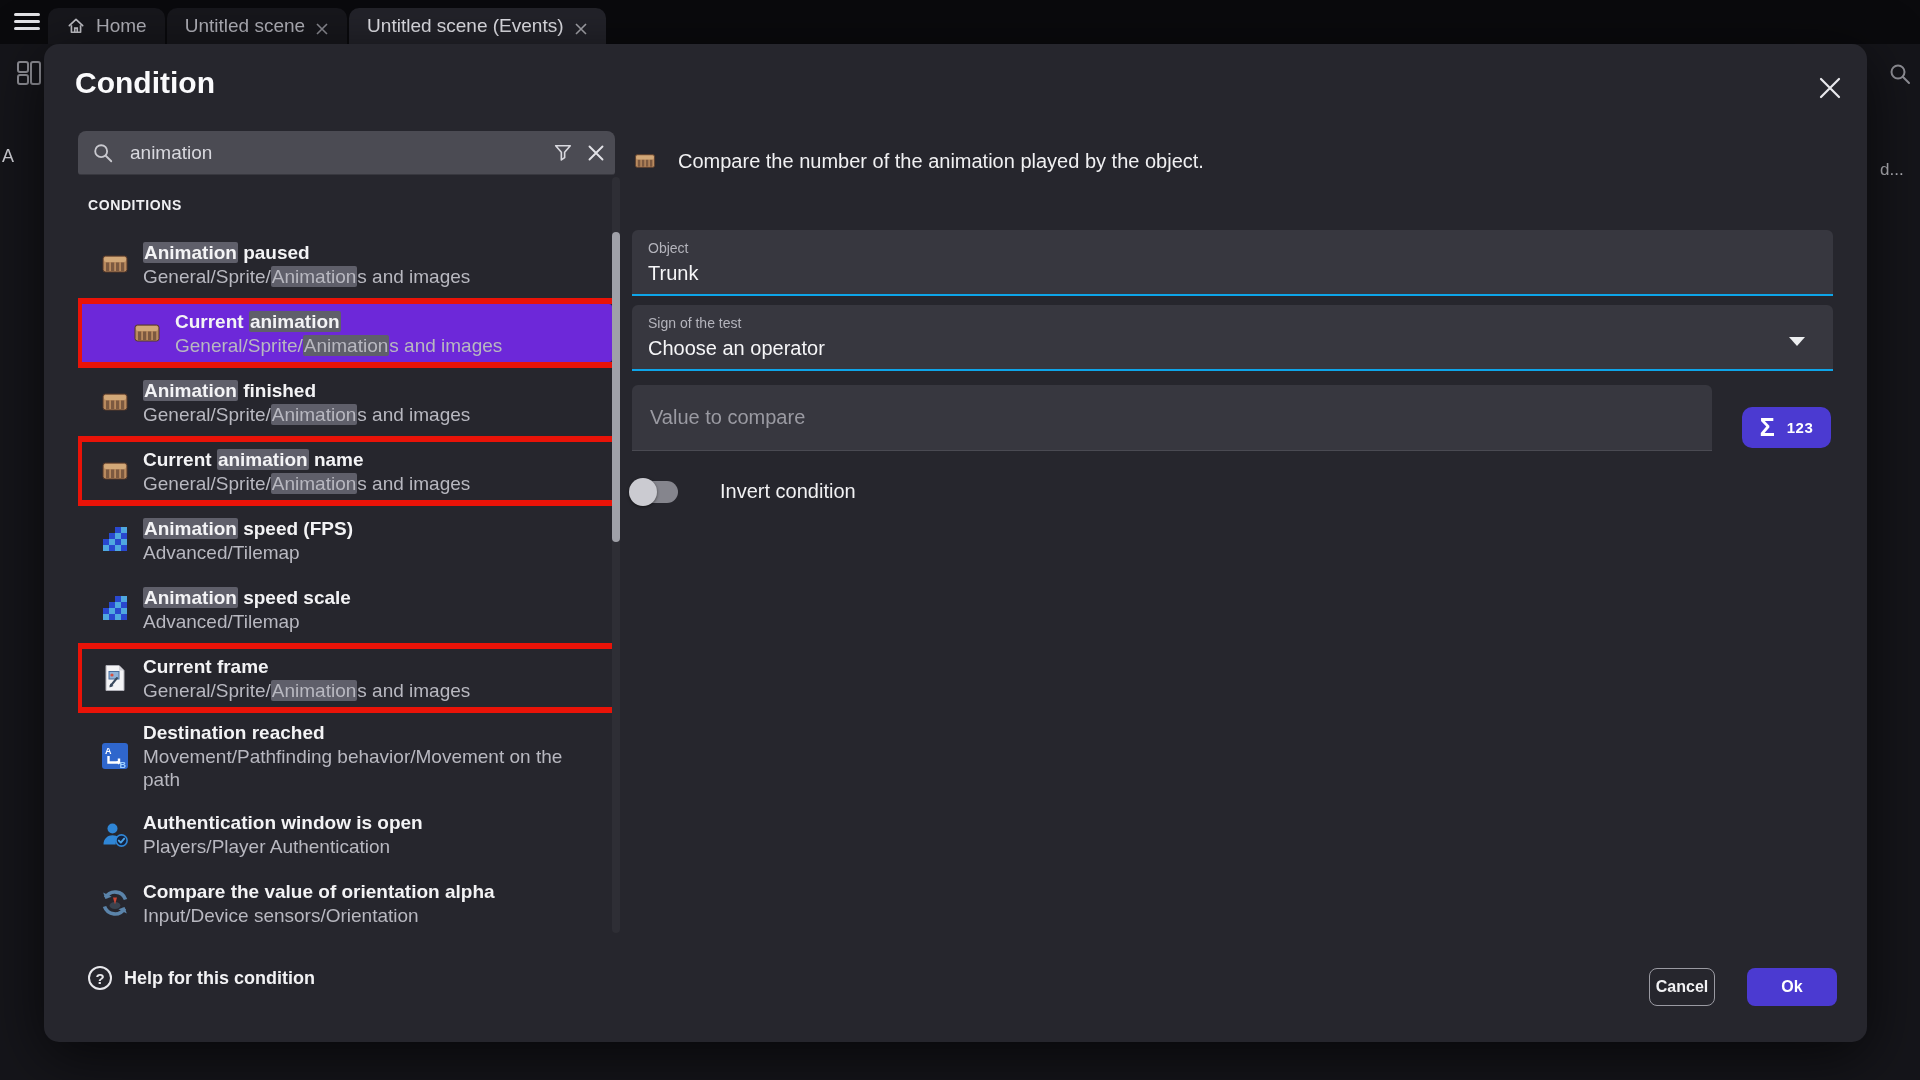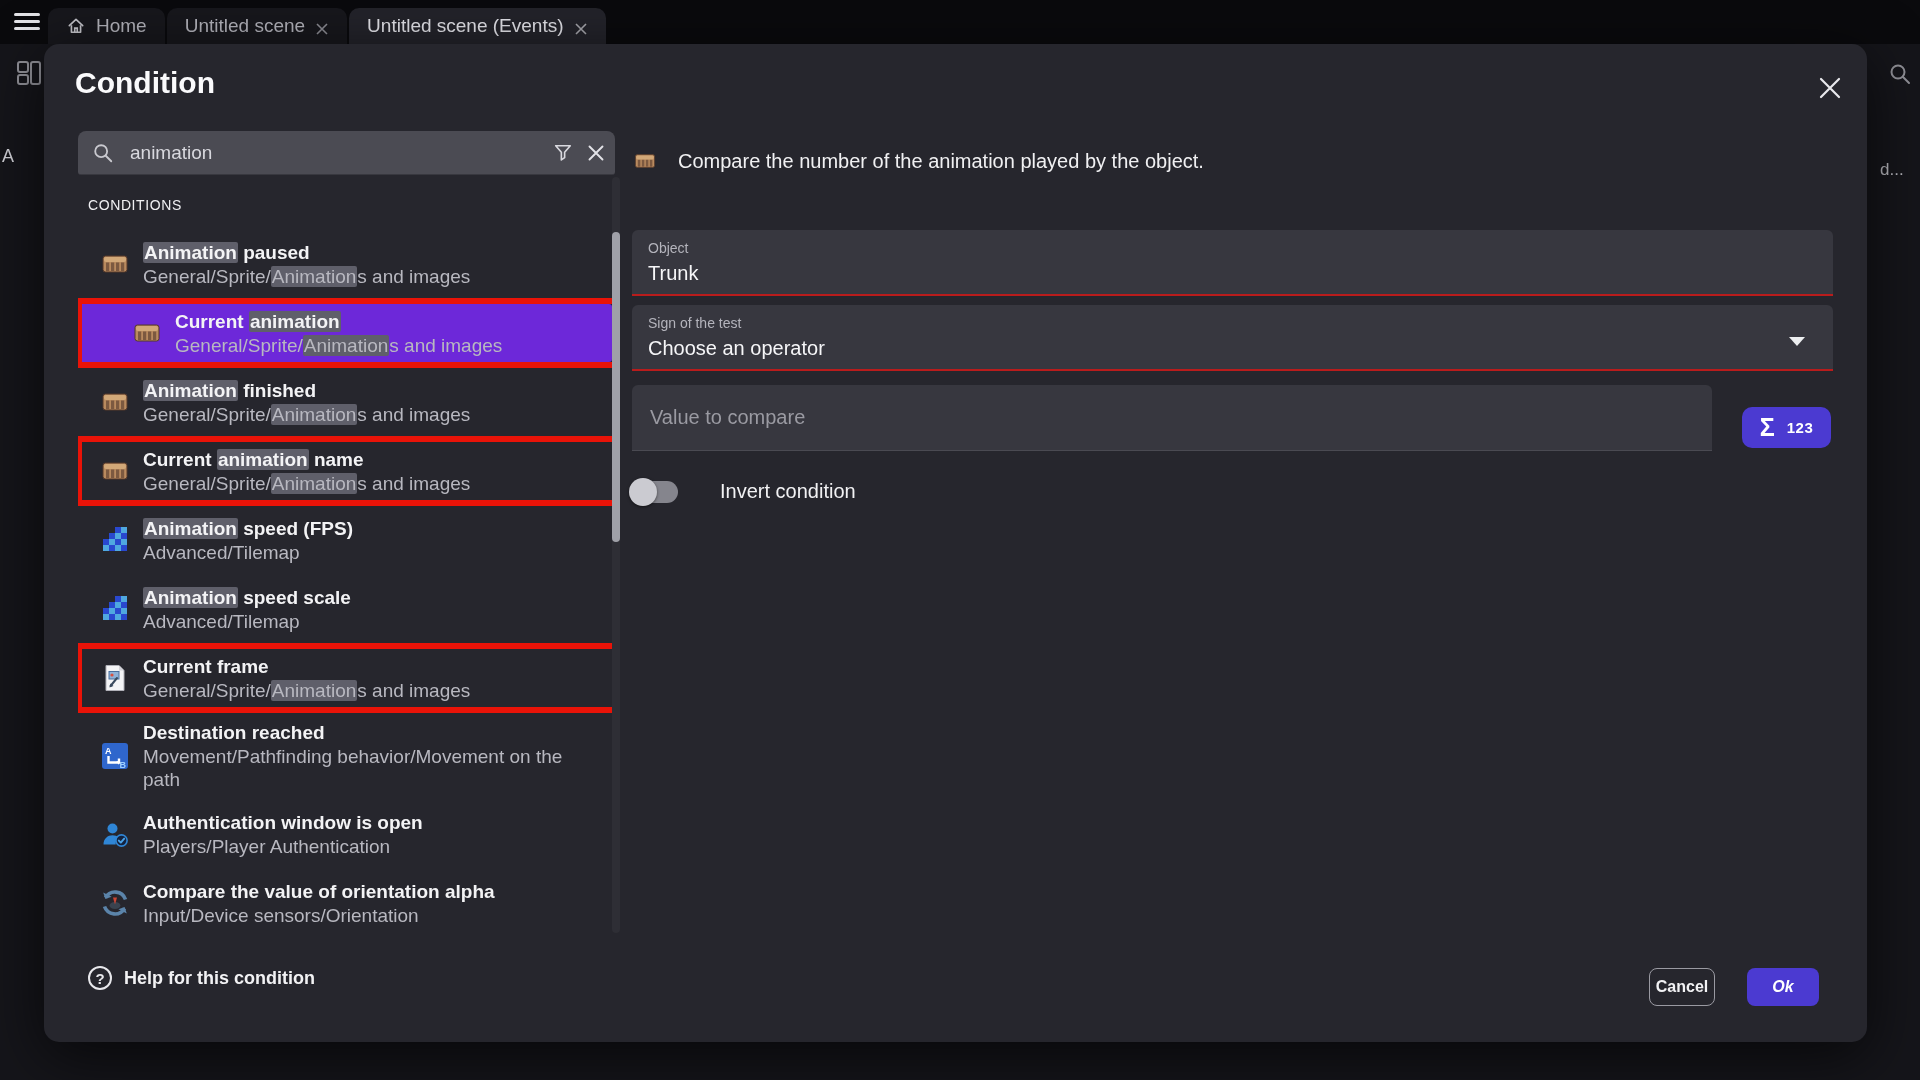--- a/index.html
+++ b/index.html
@@ -33,39 +33,39 @@
   
   .searchbar { position:absolute; left:34px; top:87px; width:537px; height:44px;
                background:#4b4b53; border-radius:8px 8px 3px 3px; border-bottom:1px solid #38383f;
                display:flex; align-items:center; padding:0 10px 0 14px; }
   .searchbar input { flex:1; background:transparent; border:none; outline:none;
                      color:#d8d8de; font-size:19px; font-family:inherit; margin-left:14px; }
   .sb-icon { flex:none; cursor:pointer; display:flex; align-items:center; }
 
   
   .listwrap { position:absolute; left:34px; top:133px; width:542px; height:756px; overflow:hidden; padding-top:20px; }
-  .section-h { color:#f0f0f3; font-size:14px; font-weight:400; letter-spacing:.6px; margin:0 0 22px 10px; }
+  .section-h { color:#f0f0f3; font-size:14px; font-weight:700; letter-spacing:.6px; margin:0 0 22px 10px; }
   .row { position:relative; width:534px; min-height:58px; display:flex; align-items:center;
          margin-bottom:11px; cursor:pointer; border-radius:3px; padding:3px 0; }
   .row.selected { background:#6d28d9;padding-left:32px; }
   .row.annotated::after { content:""; position:absolute; left:-2px; right:-8px; top:-6px; bottom:-6px;
          border:6px solid #e91308; pointer-events:none; }
   .row .icn { flex:none; width:30px; height:30px; margin:0 13px 0 22px; }
   .row .txt { min-width:0; }
   .row .title { color:#f3f3f5; font-size:19px; font-weight:600; line-height:24px; }
   .row .sub { color:#b8b8c0; font-size:19px; line-height:23px; max-width:430px; }
   .hl { background:#5f5f6a; border-radius:2px; padding:0 1px; }
   .scrolltrack { position:absolute; right:0; top:0; width:8px; height:100%; background:#2e2e35; border-radius:4px; }
   .scrollthumb { position:absolute; right:0; top:55px; width:8px; height:310px; background:#9fa0a8; border-radius:4px; cursor:pointer; }
 
   
   .desc-row { position:absolute; left:588px; top:105px; display:flex; align-items:center; gap:20px; }
   .desc-row .txt { color:#f0f0f2; font-size:20px; }
   .field { position:absolute; left:588px; width:1201px; height:66px; background:#37373f;
-           border-radius:6px 6px 0 0; border-bottom:2px solid #b91c1c; padding:10px 16px 0; cursor:pointer; }
+           border-radius:6px 6px 0 0; border-bottom:2px solid #0ea5e9; padding:10px 16px 0; cursor:pointer; }
   .field .flabel { color:#b4b4bc; font-size:14px; line-height:17px; }
   .field .fvalue { color:#f6f6f8; font-size:20px; line-height:27px; margin-top:3px; }
   .field-object { top:186px; }
   .field-sign { top:261px; }
   .dd-arrow { position:absolute; right:28px; top:32px; width:0; height:0;
               border-left:8px solid transparent; border-right:8px solid transparent; border-top:9px solid #eceef0; cursor:pointer; }
   .field-value { position:absolute; left:588px; top:341px; width:1080px; height:66px; background:#37373f;
                  border-radius:6px 6px 0 0; border-bottom:1px solid #4a4a52; display:flex; align-items:center; padding:0 16px; }
   .field-value input { width:100%; background:transparent; border:none; outline:none;
                        font-size:20px; color:#e8e8ec; font-family:inherit; }
@@ -82,21 +82,21 @@
   .toggle-row .tlabel { margin-left:30px; color:#f2f2f4; font-size:20px; }
 
   
   .help-row { position:absolute; left:44px; top:922px; display:flex; align-items:center; gap:12px; cursor:pointer; }
   .help-circ { width:24px; height:24px; border:2px solid #e8e8ec; border-radius:50%;
                color:#e8e8ec; font-size:15px; font-weight:700; display:flex; align-items:center; justify-content:center; }
   .help-row .hlabel { color:#f2f2f4; font-size:18px; font-weight:600; }
   .btn { position:absolute; top:924px; height:38px; border-radius:8px; font-size:16px; font-weight:600;
          font-family:inherit; display:flex; align-items:center; justify-content:center; cursor:pointer; }
   .btn-cancel { left:1605px; width:66px; background:transparent; border:1px solid #9a9aa2; color:#f2f2f4; }
-  .btn-ok { left:1703px; width:72px; background:#4b3ad1; border:none; color:#ffffff;font-style:italic; }
+  .btn-ok { left:1703px; width:90px; background:#4b3ad1; border:none; color:#ffffff; }
 </style>
 </head>
 <body>
 
 <div class="topbar">
   <div class="hamburger">
       <span></span>
       <span></span>
       <span></span>
     </div>

